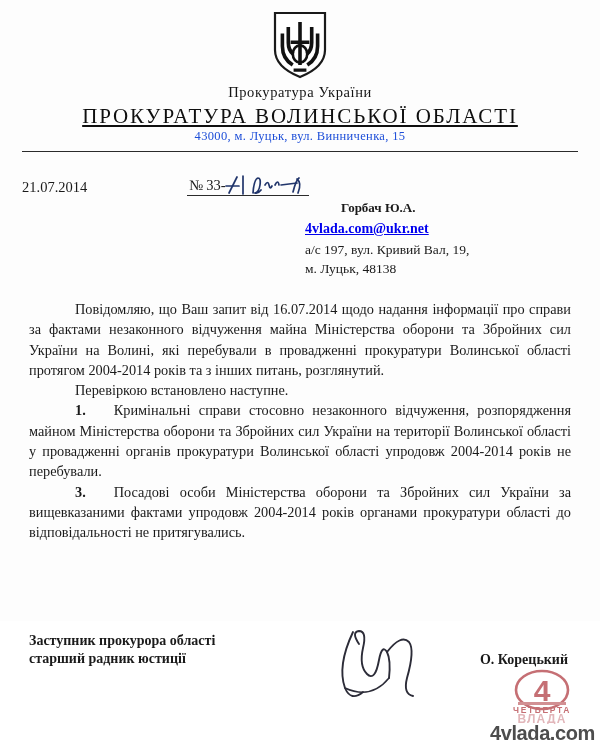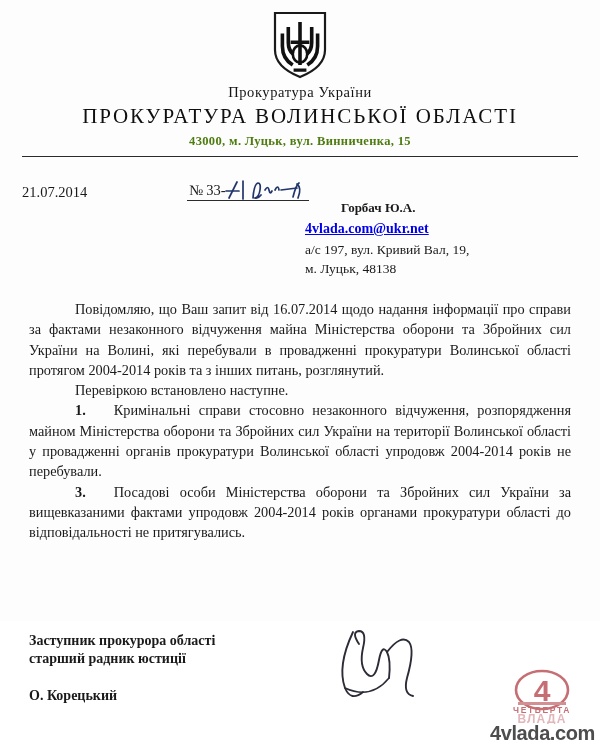--- a/index.html
+++ b/index.html
@@ -40,27 +40,26 @@
     letter-spacing: 0.6px;
     margin-top: 4px;
     color: #151515;
   }
   .org-title {
     font-size: 21px;
     letter-spacing: 1.9px;
     margin-top: 3px;
     color: #0f0f0f;
     white-space: nowrap;
+    text-decoration: underline;
   }
   .org-address {
     font-size: 12.5px;
     letter-spacing: 0.35px;
-    margin-top: 5px;
-    color: #4d7c0f;
-    font-weight: bold;
+    color: #1d4ed8;
   }
   .rule {
     width: 556px;
     height: 1px;
     background: #2b2b2b;
     margin: 7px auto 0 auto;
   }
 
   
   .refline {
@@ -138,21 +137,20 @@
 
   
   .signature {
     position: absolute;
     left: 29px;
     top: 632px;
     width: 545px;
     display: flex;
     justify-content: space-between;
     align-items: flex-start;
-    flex-direction: column;
   }
   .sig-title {
     font-weight: bold;
     font-size: 14px;
     line-height: 18px;
     white-space: pre-line;
   }
   .sig-name {
     font-weight: bold;
     font-size: 14px;

